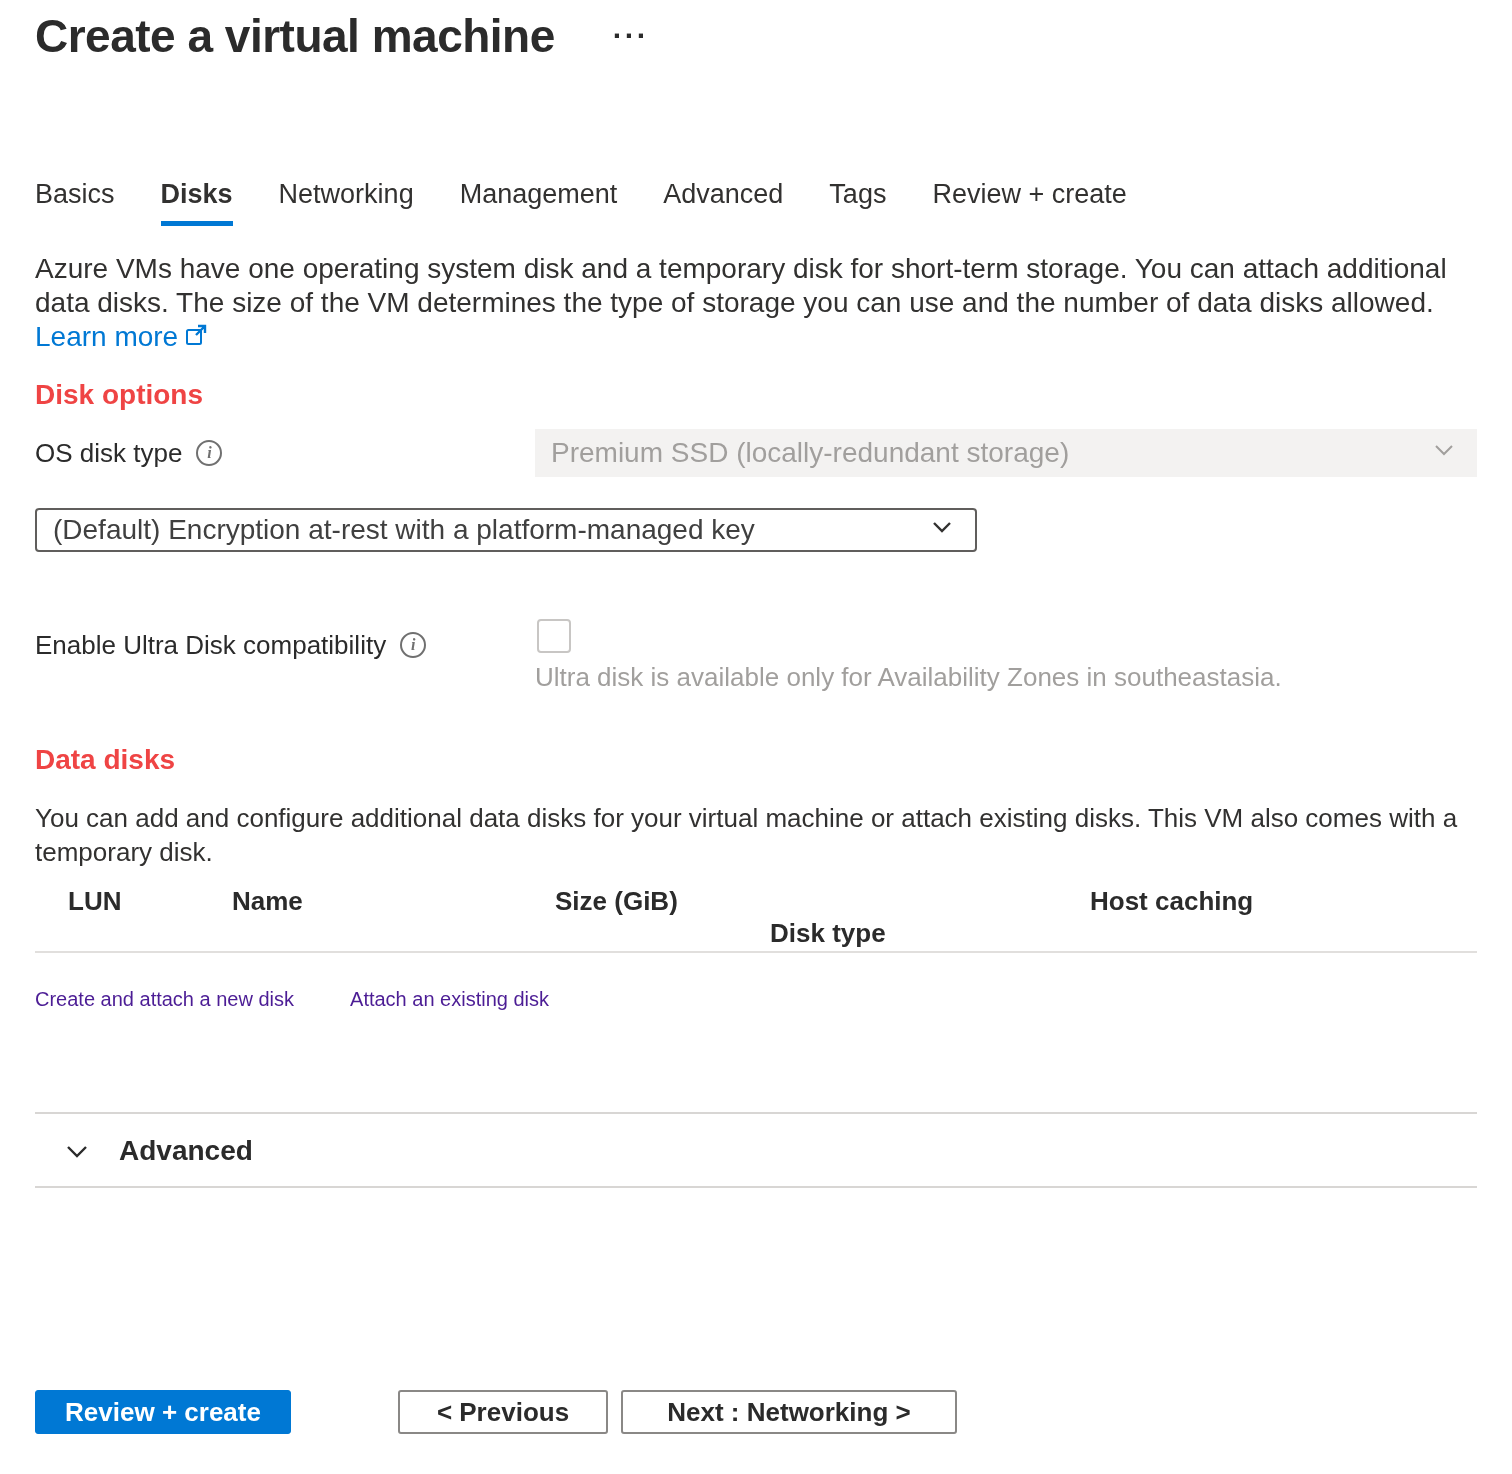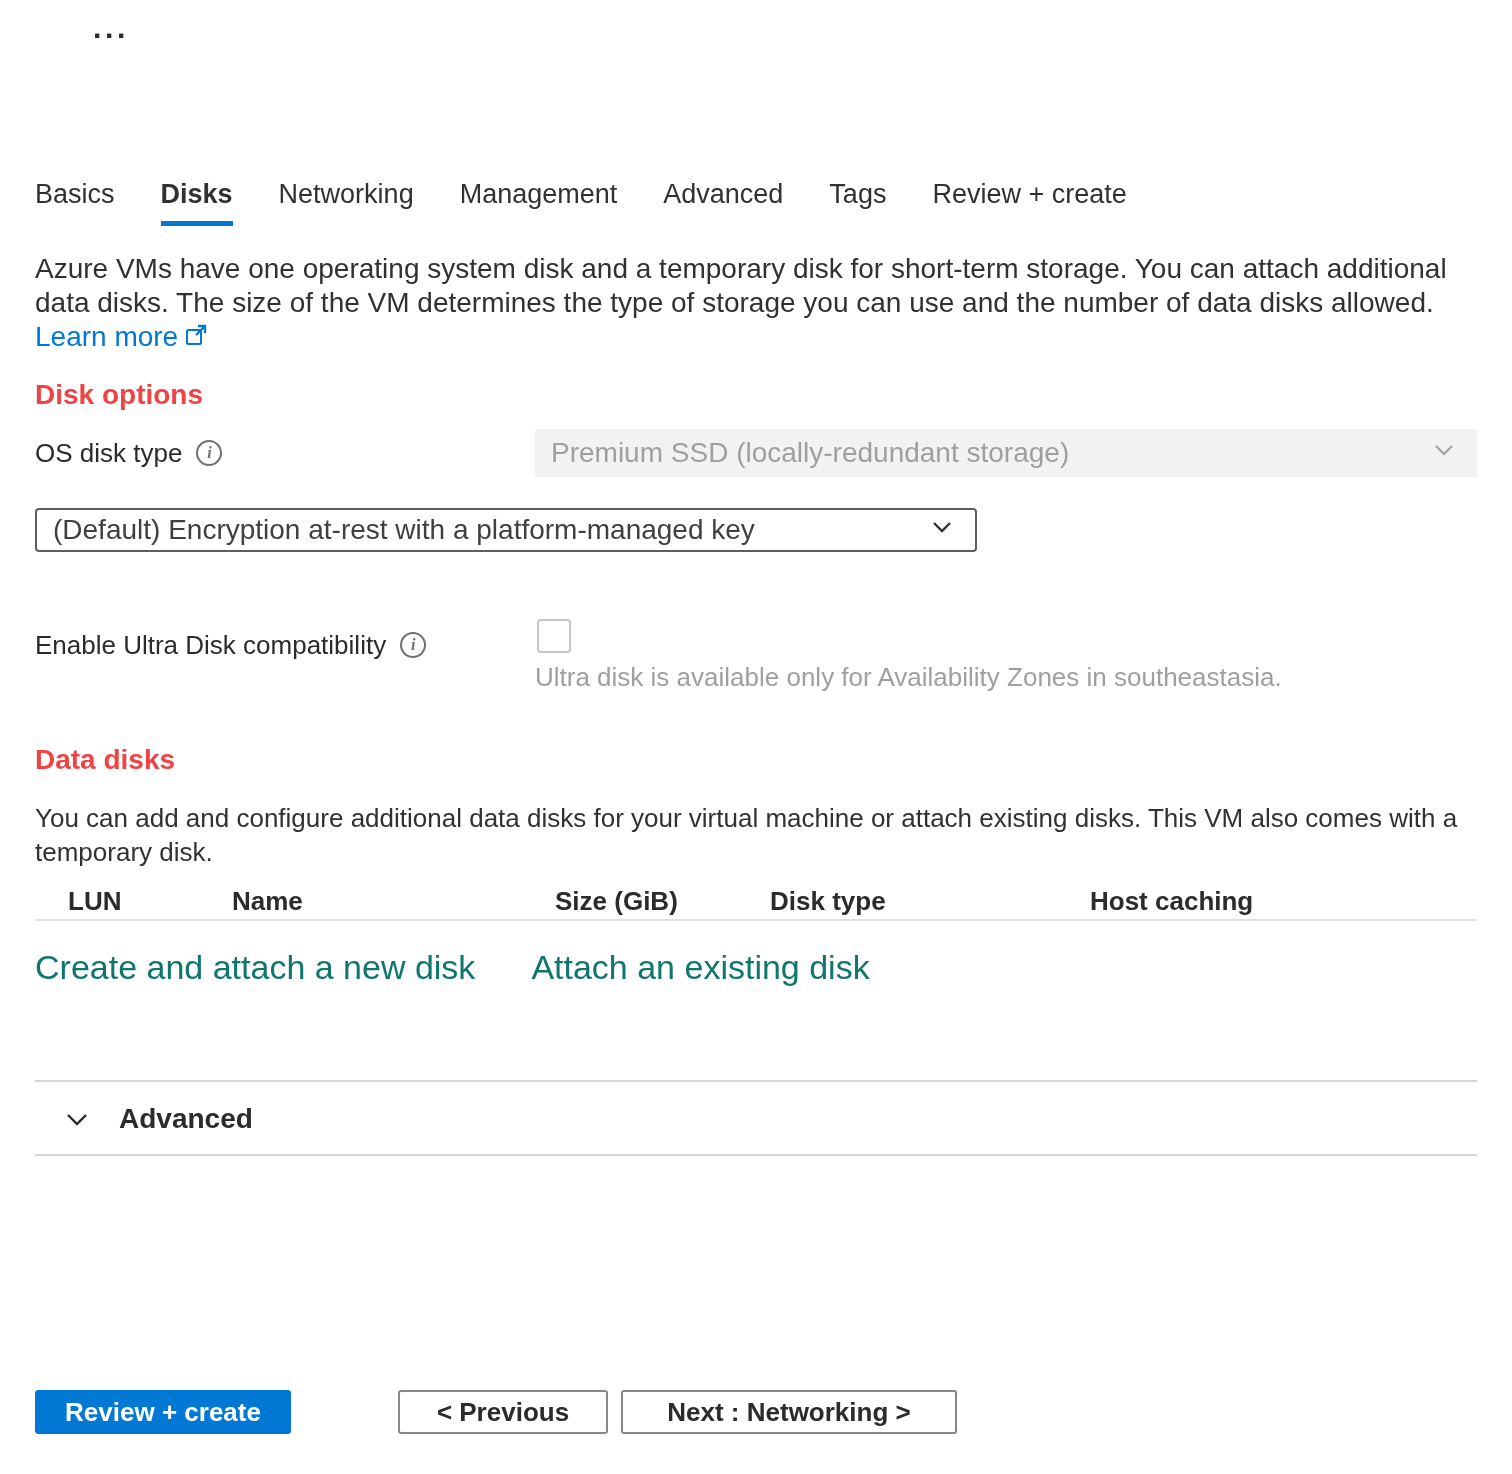--- a/index.html
+++ b/index.html
@@ -88,25 +88,25 @@
 
   
   .disk-table-header {
     display: flex; margin-top: 16px; padding-bottom: 2px;
     border-bottom: 2px solid #e1dfdd;
     font-size: 26px; font-weight: 700; line-height: 32px; color: #2b2b2b;
   }
   .col-lun { width: 197px; padding-left: 33px; }
   .col-name { width: 323px; }
   .col-size { width: 215px; }
-  .col-type { width: 320px; }
+  .col-type { width: 320px; margin-top: 32px; }
   .col-cache { flex: 1; }
 
   .table-links { display: flex; margin-top: 30px; }
-  .table-link { font-size: 34px; line-height: 32px; color: #0f766e; text-decoration: none; cursor: pointer; }
+  .table-link { font-size: 20px; line-height: 32px; color: #4c1d95; text-decoration: none; cursor: pointer; }
   .link-gap { margin-right: 56px; }
 
   
   .advanced-wrap { margin-top: 97px; border-top: 2px solid #d8d6d4; border-bottom: 2px solid #d8d6d4; }
   .advanced-row { display: flex; align-items: center; padding: 20px 0 18px 25px; cursor: pointer; }
   .advanced-chevron { margin-right: 25px; display: flex; align-items: center; }
   .advanced-label { font-size: 28px; font-weight: 700; color: #2b2b2b; line-height: 34px; }
 
   
   .footer { position: absolute; left: 35px; top: 1390px; display: flex; align-items: center; }
@@ -124,20 +124,21 @@
   }
   .btn-prev { width: 210px; margin-left: 107px; }
   .btn-next { width: 336px; margin-left: 13px; }
 </style>
 </head>
 <body>
 
 <div class="page">
 
   <div class="title-row">
+    <h1 class="page-title">Create a virtual machine</h1>
     <span class="title-menu">···</span>
   </div>
 
   <div class="tabs">
     <div class="tab">Basics</div>
     <div class="tab active">Disks</div>
     <div class="tab">Networking</div>
     <div class="tab">Management</div>
     <div class="tab">Advanced</div>
     <div class="tab">Tags</div>

